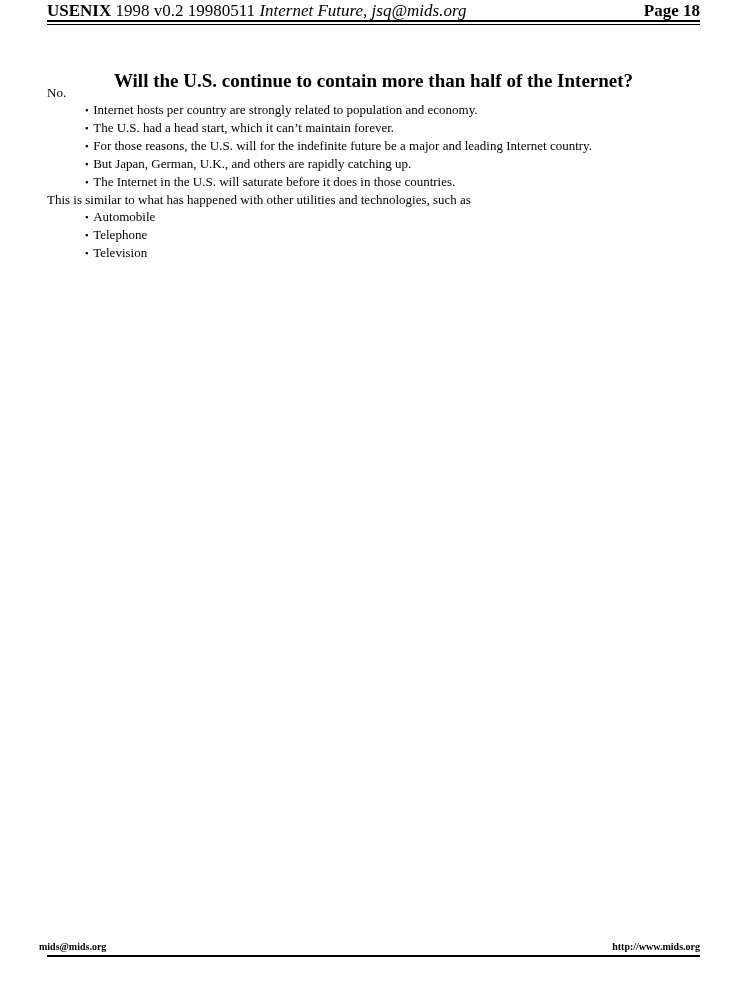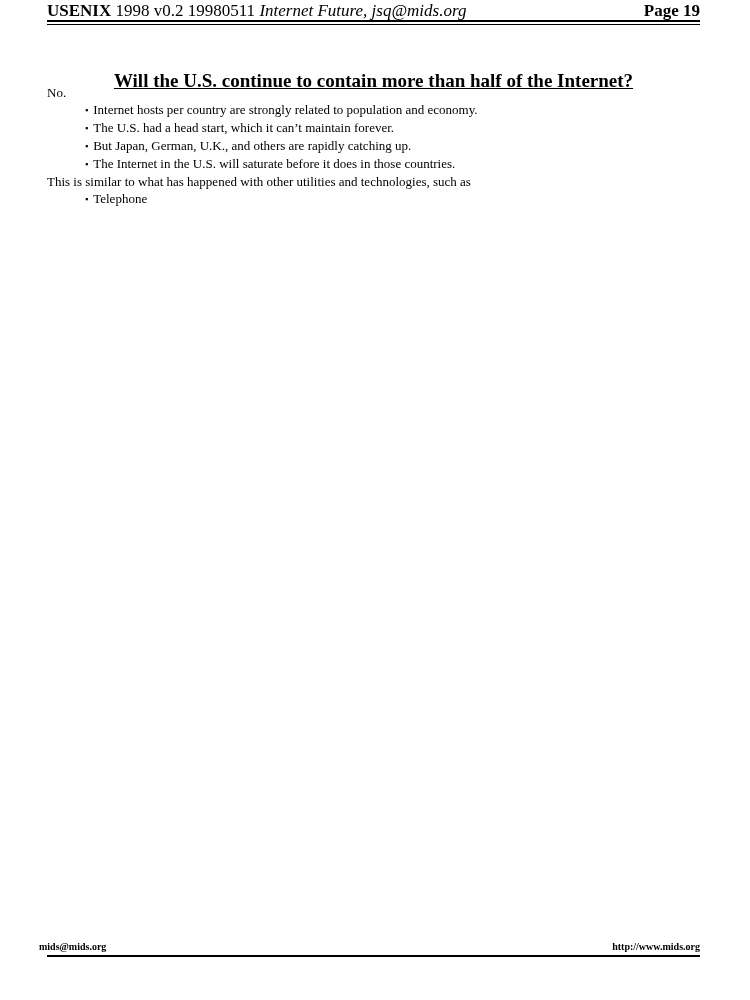--- a/index.html
+++ b/index.html
@@ -22,21 +22,21 @@
   .hdr-subtitle { font-style: italic; }
   .hdr-page { font-weight: bold; }
   .header-rule {
     position: absolute; left: 47px; right: 50px; top: 20px;
     height: 2px; border-top: 2px solid #000; border-bottom: 1px solid #000;
   }
 
   
   .doc-title {
     position: absolute; left: 47px; right: 50px; top: 56px;
-    text-align: center; font-weight: bold; font-size: 19px; line-height: 24px; text-decoration: underline;
+    text-align: center; font-weight: bold; font-size: 19px; line-height: 24px;
   }
 
   
   .doc-body {
     position: absolute; left: 47px; right: 50px; top: 84px;
     font-size: 13px; line-height: 17px;
   }
   .doc-body p { margin: 0; }
   ul.bullets { margin: 0; padding: 0; list-style: none; }
   ul.bullets li { margin: 0 0 0 38px; }
@@ -62,37 +62,40 @@
 </style>
 </head>
 <body>
 
 <div class="page">
 
   <div class="header-row">
     <span>
       <span class="hdr-brand">USENIX</span><span class="hdr-version"> 1998 v0.2 19980511 </span><span class="hdr-subtitle">Internet Future, jsq@mids.org</span>
     </span>
-    <span class="hdr-page">Page 19</span>
+    <span class="hdr-page">Page 18</span>
   </div>
   <div class="header-rule"></div>
 
   <h1 class="doc-title">Will the U.S. continue to contain more than half of the Internet?</h1>
 
   <div class="doc-body">
     <p>No.</p>
     <ul class="bullets">
       <li>Internet hosts per country are strongly related to population and economy.</li>
       <li>The U.S. had a head start, which it can’t maintain forever.</li>
+      <li>For those reasons, the U.S. will for the indefinite future be a major and leading Internet country.</li>
       <li>But Japan, German, U.K., and others are rapidly catching up.</li>
       <li>The Internet in the U.S. will saturate before it does in those countries.</li>
     </ul>
     <p>This is similar to what has happened with other utilities and technologies, such as</p>
     <ul class="bullets">
+      <li>Automobile</li>
       <li>Telephone</li>
+      <li>Television</li>
     </ul>
   </div>
 
   <div class="footer-row">
     <span>mids@mids.org</span>
     <span>http://www.mids.org</span>
   </div>
   <div class="footer-rule"></div>
 
 </div>

